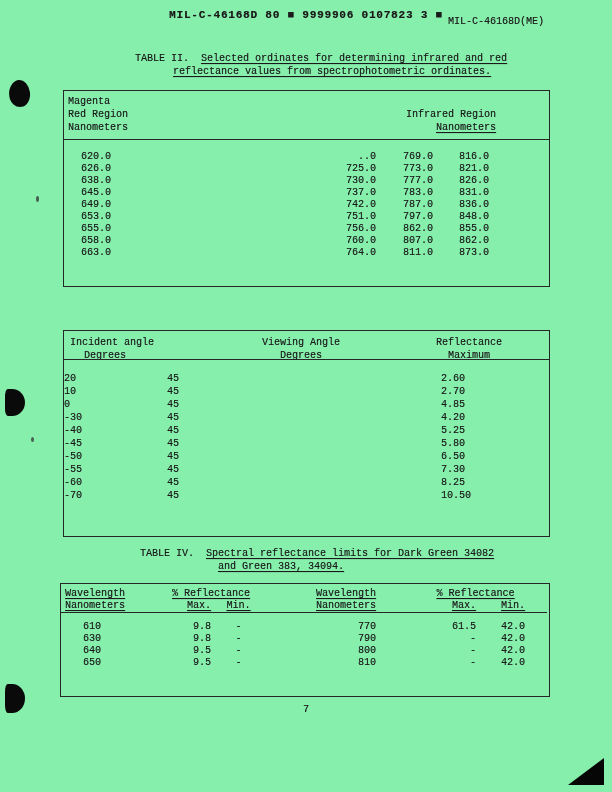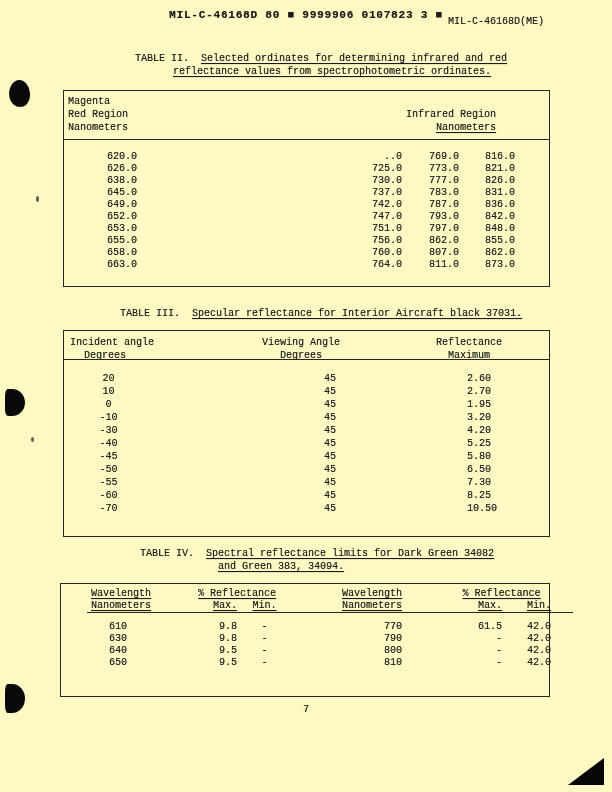--- a/index.html
+++ b/index.html
@@ -1,45 +1,45 @@
 <!DOCTYPE html>
 <html><head>
 <meta charset="utf-8">
 <style>
   html,body{margin:0;padding:0;}
   body{width:612px;height:792px;background:#fdfcf7;}
   .page{
-    position:relative;width:612px;height:792px;background:#fef9c3;overflow:hidden;
+    position:relative;width:612px;height:792px;background:#86efac;overflow:hidden;
     font-family:"Liberation Mono","DejaVu Sans Mono",monospace;
     font-size:10px;color:#1a1a1a;
     text-shadow:0.3px 0.2px 0 rgba(25,25,25,0.5);
   }
   .u{text-decoration:underline;text-underline-offset:2px;}
   .hdr1{position:absolute;top:9px;left:0;width:612px;text-align:center;
         font-size:11px;font-weight:bold;letter-spacing:0.8px;white-space:nowrap;}
   .hdr2{position:absolute;top:16px;left:0;width:544px;text-align:right;white-space:nowrap;}
   .caption{position:absolute;left:0;width:612px;text-align:center;line-height:13px;white-space:nowrap;}
   .cap-label{margin-right:12px;}
   .tbox{position:absolute;border:1px solid #262626;}
   .hline{position:absolute;left:0;right:0;height:1px;background:#262626;}
   .hblk{position:absolute;line-height:13px;white-space:nowrap;}
-  table{border-collapse:collapse;table-layout:fixed;margin-left:26px;}
+  table{border-collapse:collapse;table-layout:fixed;}
   td{padding:0;font-size:10px;height:12px;line-height:12px;white-space:nowrap;}
 
   
   #t2-table{position:absolute;left:0;top:56px;width:428px;}
   #t2-table tbody::before{content:"";display:table-row;height:4px;}
   #t2-table .c1,#t2-table .c2,#t2-table .c3,#t2-table .c4{text-align:right;padding-right:3px;}
 
   
   #t3-table{position:absolute;left:0;top:36px;width:485px;}
   #t3-table td{height:13px;line-height:13px;}
   #t3-table tbody::before{content:"";display:table-row;height:5px;}
-  #t3-table .c1{text-align:center;padding-right:3px;}
-  #t3-table .c2{text-align:center;padding-left:63px;}
+  #t3-table .c1{text-align:left;padding-right:3px;}
+  #t3-table .c2{text-align:left;padding-left:63px;}
   #t3-table .c3{padding-right:63px;}
 
   
   #t4-table{position:absolute;left:0;top:4px;width:486px;font-family:Liberation Mono, monospace;}
   #t4-table thead{border-bottom:1px solid #262626;}
   #t4-table tbody::before{content:"";display:table-row;height:8px;}
   #t4-table .c1{text-align:right;padding-right:5px;}
   #t4-table .c2{text-align:right;padding-right:5px;}
   #t4-table .c3{text-align:center;}
   #t4-table .c4{text-align:right;padding-right:50px;}
@@ -121,26 +121,20 @@
             <td class="c3">783.0</td>
             <td class="c4">831.0</td>
           </tr>
           <tr>
             <td class="c1">649.0</td>
             <td class="c2">742.0</td>
             <td class="c3">787.0</td>
             <td class="c4">836.0</td>
           </tr>
           <tr>
-            <td class="c1">652.0</td>
-            <td class="c2">747.0</td>
-            <td class="c3">793.0</td>
-            <td class="c4">842.0</td>
-          </tr>
-          <tr>
             <td class="c1">653.0</td>
             <td class="c2">751.0</td>
             <td class="c3">797.0</td>
             <td class="c4">848.0</td>
           </tr>
           <tr>
             <td class="c1">655.0</td>
             <td class="c2">756.0</td>
             <td class="c3">862.0</td>
             <td class="c4">855.0</td>
@@ -154,25 +148,20 @@
           <tr>
             <td class="c1">663.0</td>
             <td class="c2">764.0</td>
             <td class="c3">811.0</td>
             <td class="c4">873.0</td>
           </tr>
         </tbody>
     </table>
   </div>
 
-  <div class="caption" style="top:307px">
-    <div style="padding-left:30px">
-      <span class="cap-label">TABLE III.</span><span class="u">Specular reflectance for Interior Aircraft black 37031.</span>
-    </div>
-  </div>
 
   <div class="tbox" style="left:63px;top:330px;width:485px;height:205px">
     <div class="hblk" style="left:6px;top:5px">
       <div>Incident angle</div>
       <div style="padding-left:14px">Degrees</div>
     </div>
     <div class="hblk" style="left:157px;top:5px;width:160px;text-align:center">
       <div>Viewing Angle</div>
       <div>Degrees</div>
     </div>
@@ -194,26 +183,21 @@
             <td class="c3">2.60</td>
           </tr>
           <tr>
             <td class="c1">10</td>
             <td class="c2">45</td>
             <td class="c3">2.70</td>
           </tr>
           <tr>
             <td class="c1">0</td>
             <td class="c2">45</td>
-            <td class="c3">1.95</td>
-          </tr>
-          <tr>
-            <td class="c1">-10</td>
-            <td class="c2">45</td>
-            <td class="c3">3.20</td>
+            <td class="c3">4.85</td>
           </tr>
           <tr>
             <td class="c1">-30</td>
             <td class="c2">45</td>
             <td class="c3">4.20</td>
           </tr>
           <tr>
             <td class="c1">-40</td>
             <td class="c2">45</td>
             <td class="c3">5.25</td>

